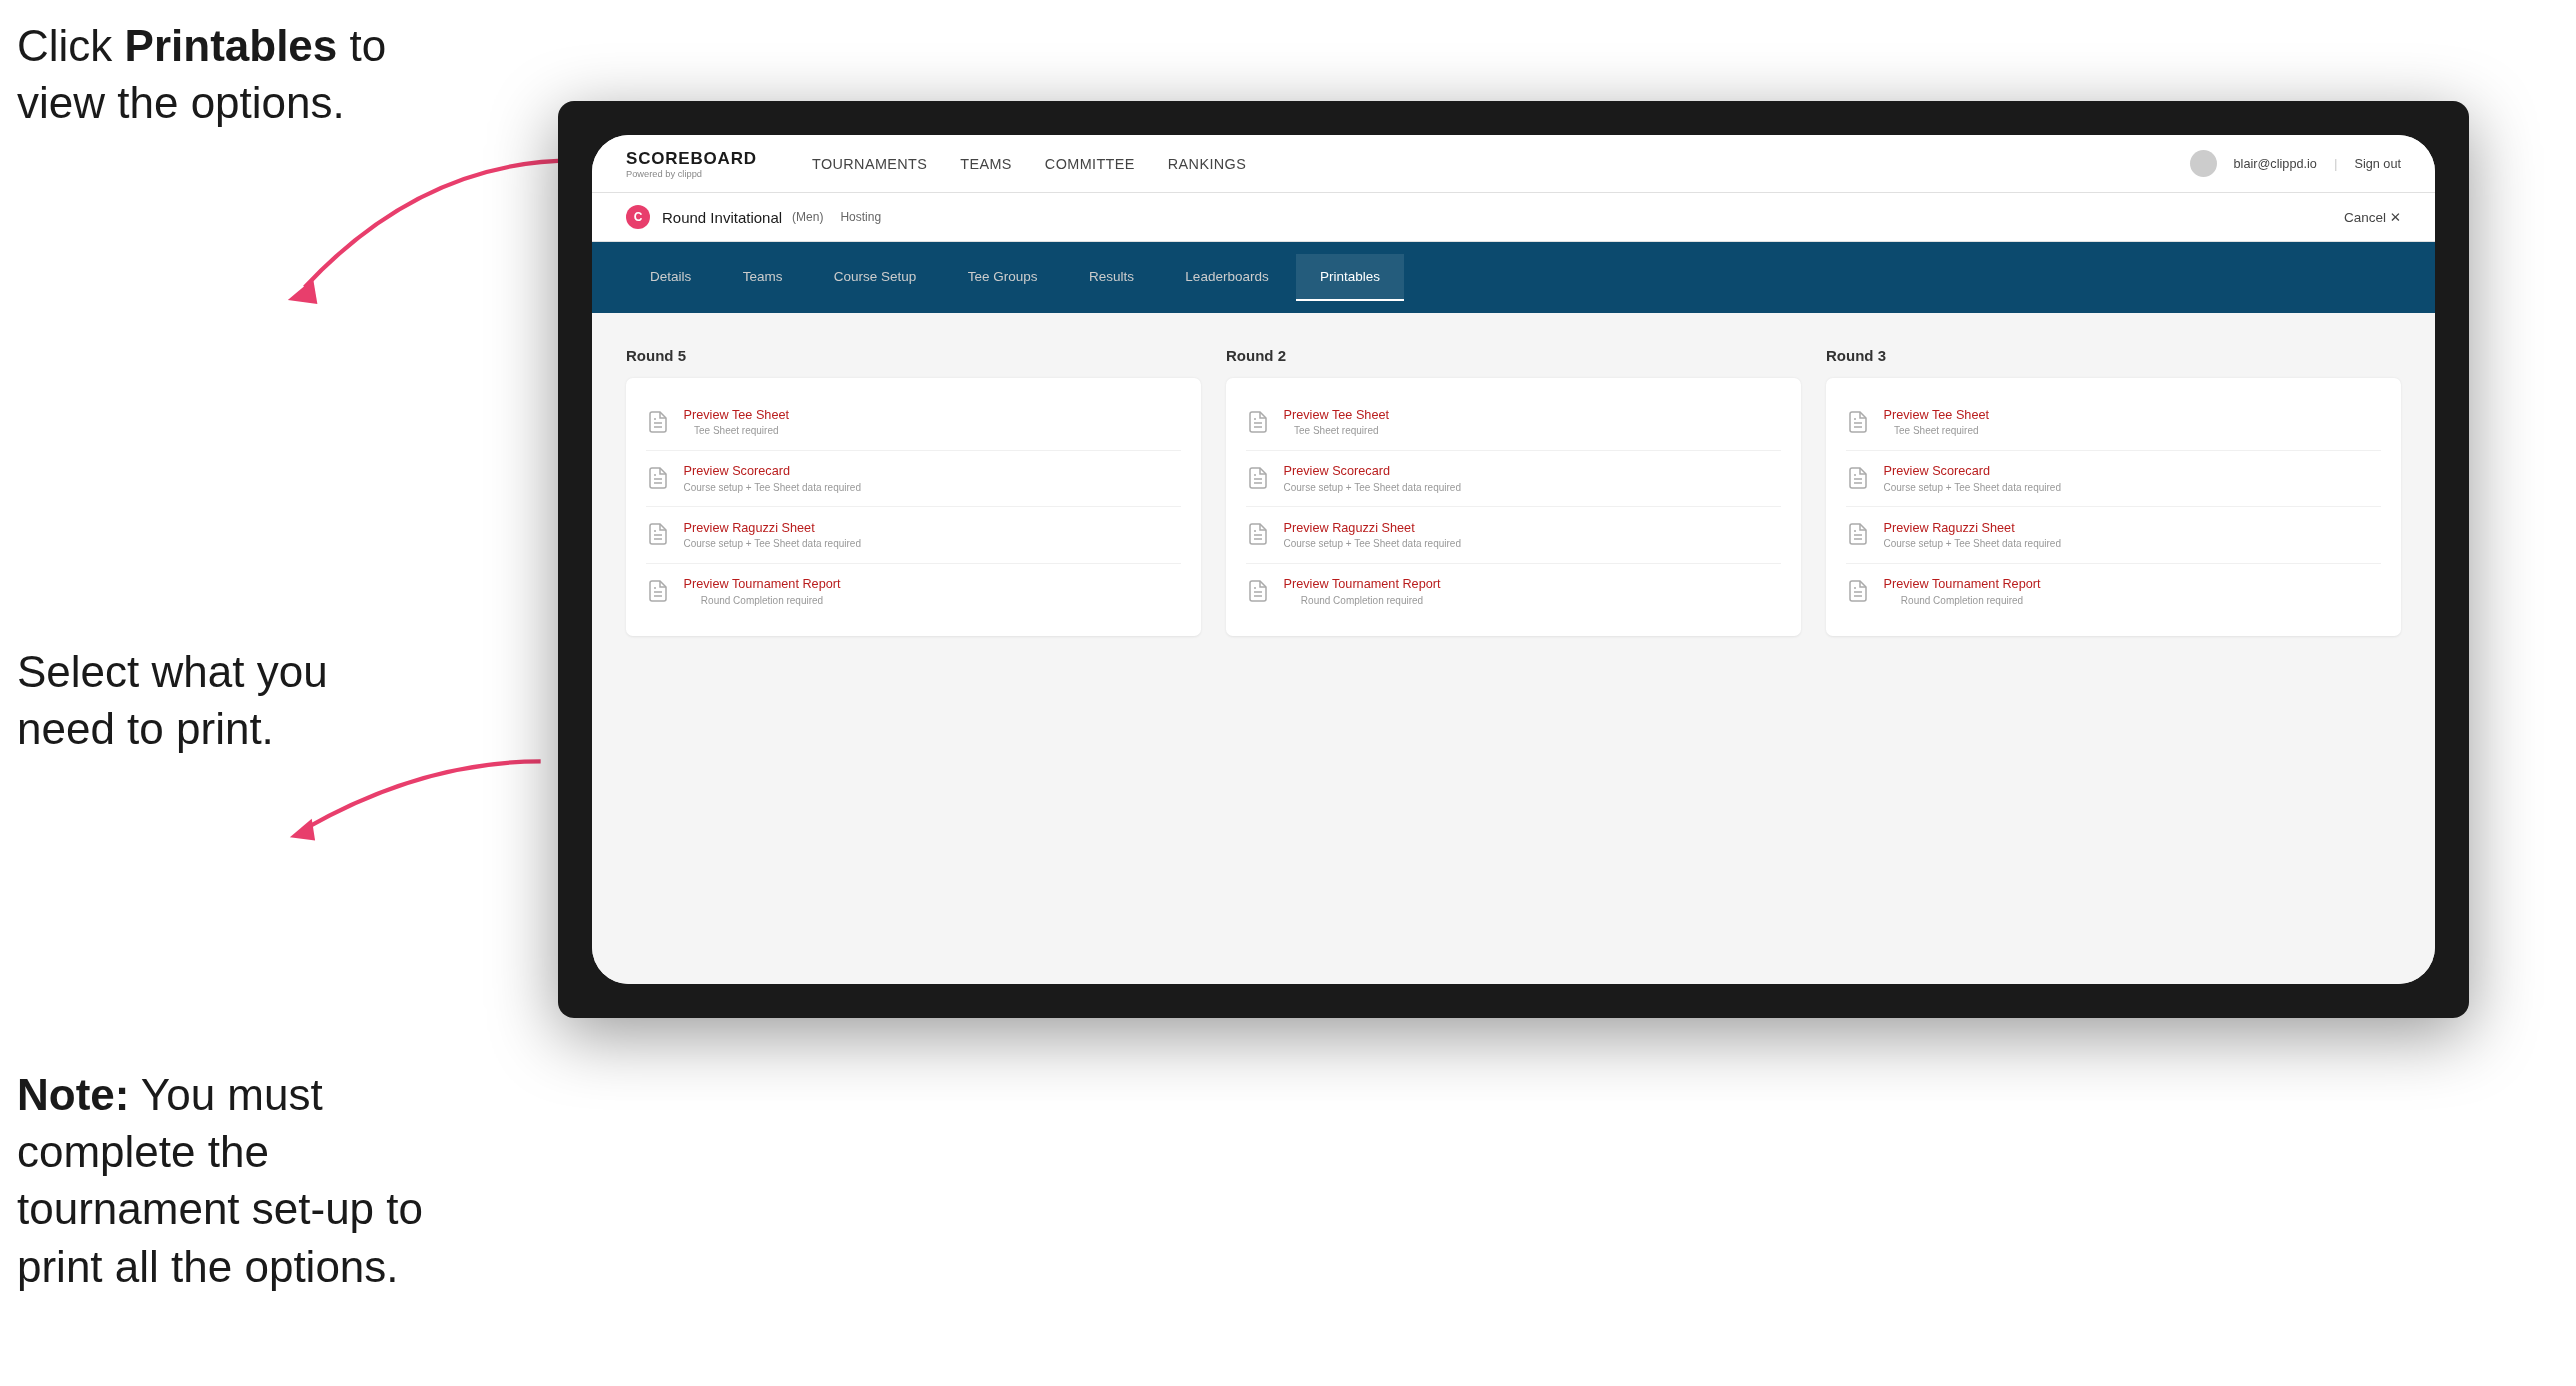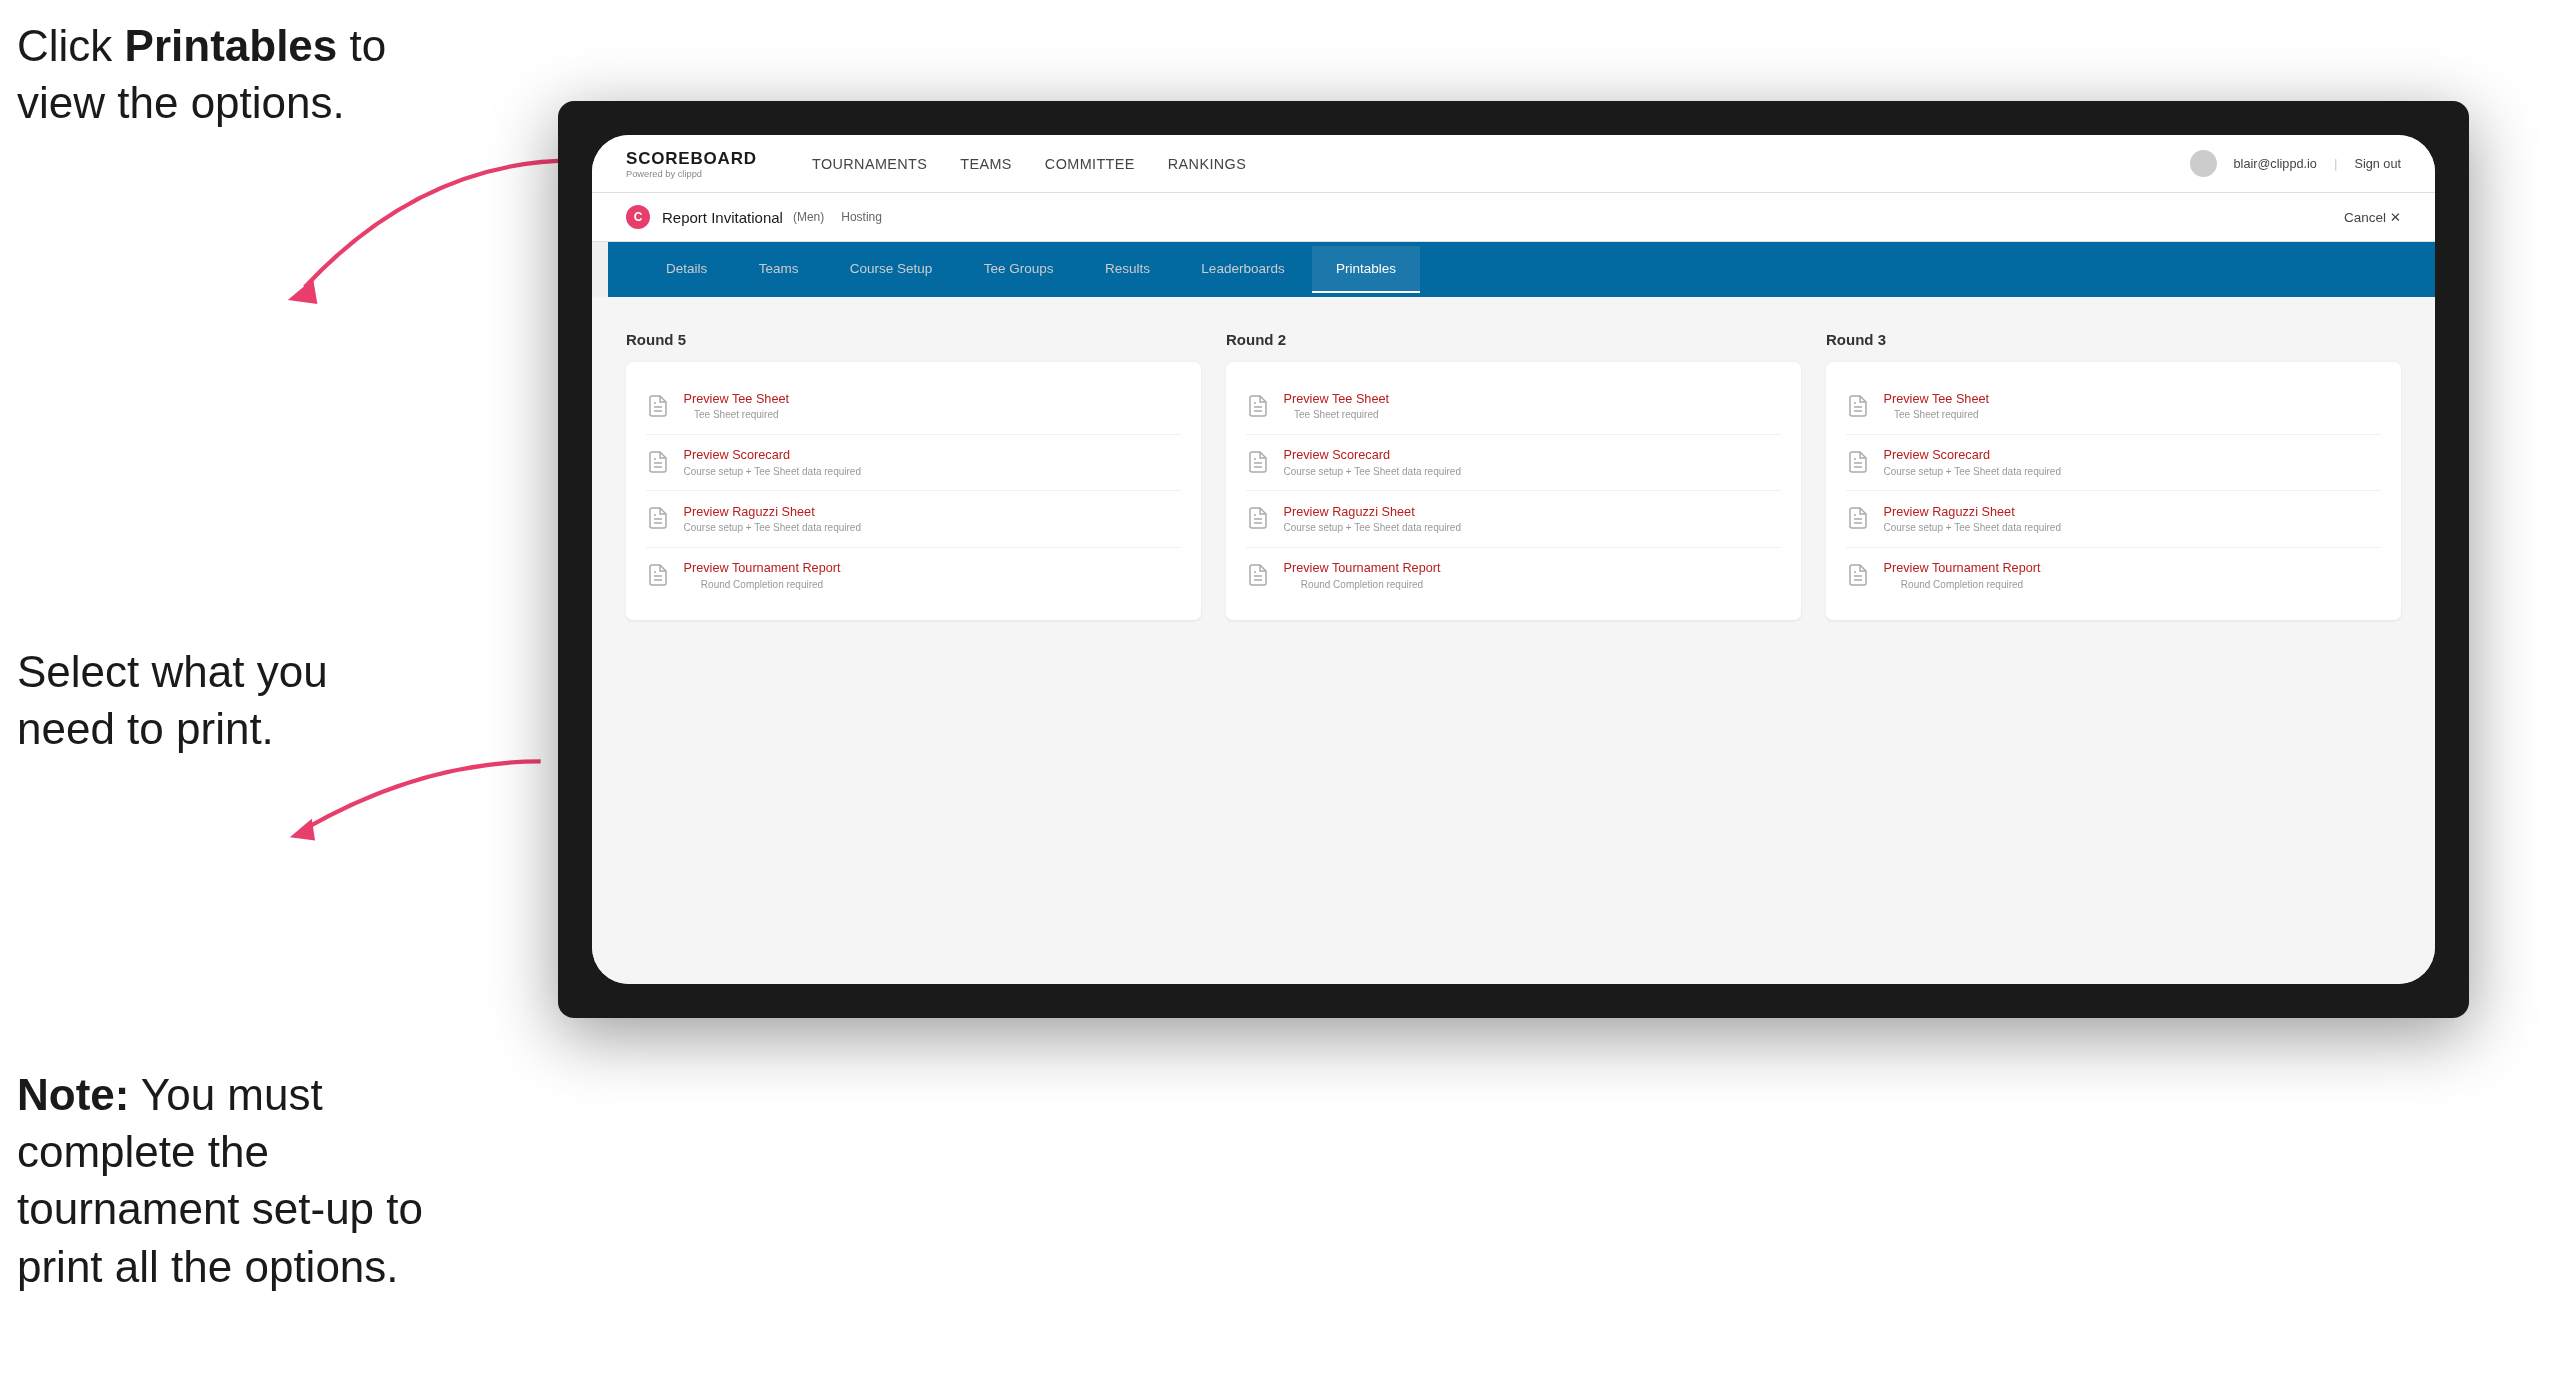--- a/index.html
+++ b/index.html
@@ -189,26 +189,25 @@
     }
     .cancel-btn {
       margin-left: auto;
       font-size: 13.5px;
       color: #444;
       cursor: pointer;
     }
 
     
     .sub-nav {
-      background: #0369a1;
-      padding: 4px 34px;
+      background: #0c4a6e;
+      padding: 12px 34px;
       display: flex;
       gap: 3.4px;
       flex-shrink: 0;
-      margin-left: 16px;
     }
     .sub-nav-tab {
       padding: 15px 24px;
       font-size: 13.5px;
       color: #ccc;
       cursor: pointer;
       border-bottom: 2.5px solid transparent;
     }
     .sub-nav-tab.active {
       color: #ffffff;
@@ -329,21 +328,21 @@
       <div class="top-nav-right">
         <div class="user-avatar"></div>
         <span class="user-name">blair@clippd.io</span>
         <span style="color:#ccc">|</span>
         <span class="sign-out">Sign out</span>
       </div>
     </div>
 
     <div class="tournament-bar">
       <div class="tournament-logo">C</div>
-      <span class="tournament-name">Report Invitational</span>
+      <span class="tournament-name">Round Invitational</span>
       <span class="tournament-tag">(Men)</span>
       <span class="hosting-badge">Hosting</span>
       <span class="cancel-btn">Cancel ✕</span>
     </div>
 
     <div class="sub-nav">
       <div class="sub-nav-tab">Details</div>
       <div class="sub-nav-tab">Teams</div>
       <div class="sub-nav-tab">Course Setup</div>
       <div class="sub-nav-tab">Tee Groups</div>

